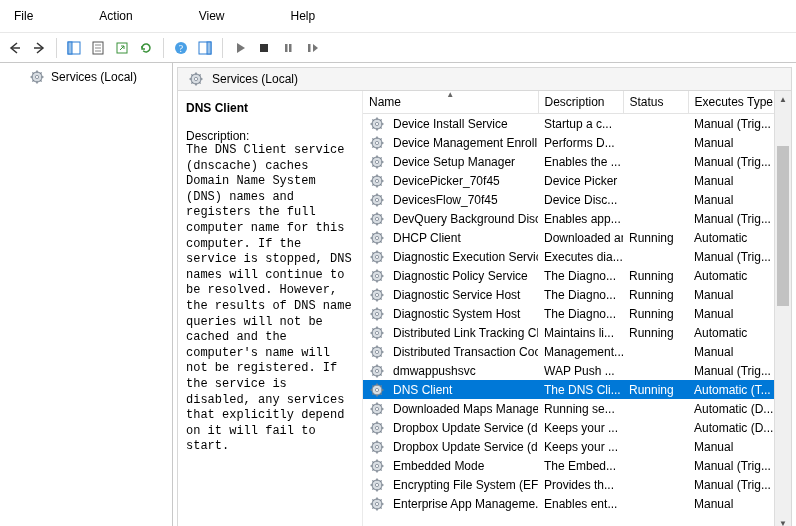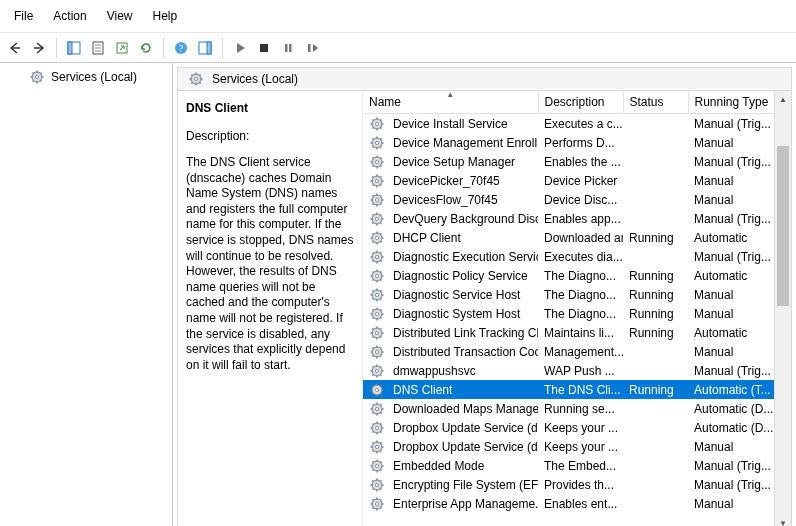--- a/index.html
+++ b/index.html
@@ -12,20 +12,21 @@
     color: #000;
     overflow: hidden;
   }
   
   .menubar {
     display: flex;
     align-items: center;
     height: 22px;
     padding: 16px 4px;
     border-bottom: 1px solid #e8e8e8;
+    gap: 46px;
   }
   .menubar .item {
     padding: 2px 10px;
     cursor: default;
   }
   
   .toolbar {
     display: flex;
     align-items: center;
     height: 30px;
@@ -94,24 +95,25 @@
   .detail-col {
     width: 185px;
     padding: 10px 8px 8px 8px;
     border-right: 1px solid #eaeaea;
   }
   .detail-col .svc-name {
     font-weight: bold;
     margin-bottom: 14px;
   }
   .detail-col .desc-label {
-    margin-bottom: 12px;
+    margin-bottom: 0;
   }
   .detail-col .desc-text {
     line-height: 1.3;
+    font-family: Liberation Mono, monospace;
   }
   .list-col {
     flex: 1;
     display: flex;
     min-width: 0;
     position: relative;
     justify-content: space-between;
   }
   .list-table-wrap {
     flex: 1;
@@ -321,37 +323,37 @@
                 <col class="c-desc">
                 <col class="c-stat">
                 <col class="c-type">
                 <col class="c-log">
             </colgroup>
             <thead>
               <tr>
                 <th><span>Name</span><span class="sort-arrow">▲</span></th>
                 <th>Description</th>
                 <th>Status</th>
-                <th>Running Type</th>
+                <th>Executes Type</th>
                 <th>Log</th>
               </tr>
             </thead>
             <tbody id="svc-body">
                 <tr>
                   <td>
                     <div class="name-cell">
                       <span class="gear-icon">
                         <svg width="16" height="16">
                           <use href="#gear"></use>
                         </svg>
                       </span>
                       <span>Device Install Service</span>
                     </div>
                   </td>
-                  <td>Executes a c...</td>
+                  <td>Startup a c...</td>
                   <td></td>
                   <td>Manual (Trig...</td>
                   <td>Loc</td>
                 </tr>
                 <tr>
                   <td>
                     <div class="name-cell">
                       <span class="gear-icon">
                         <svg width="16" height="16">
                           <use href="#gear"></use>

